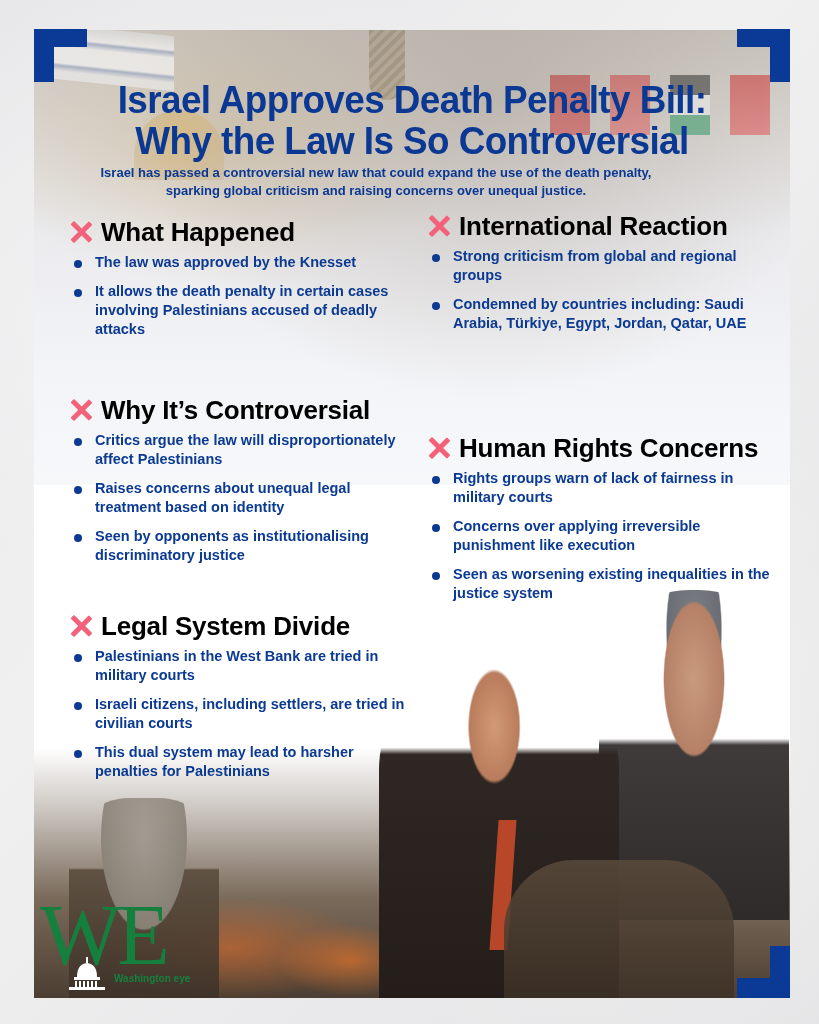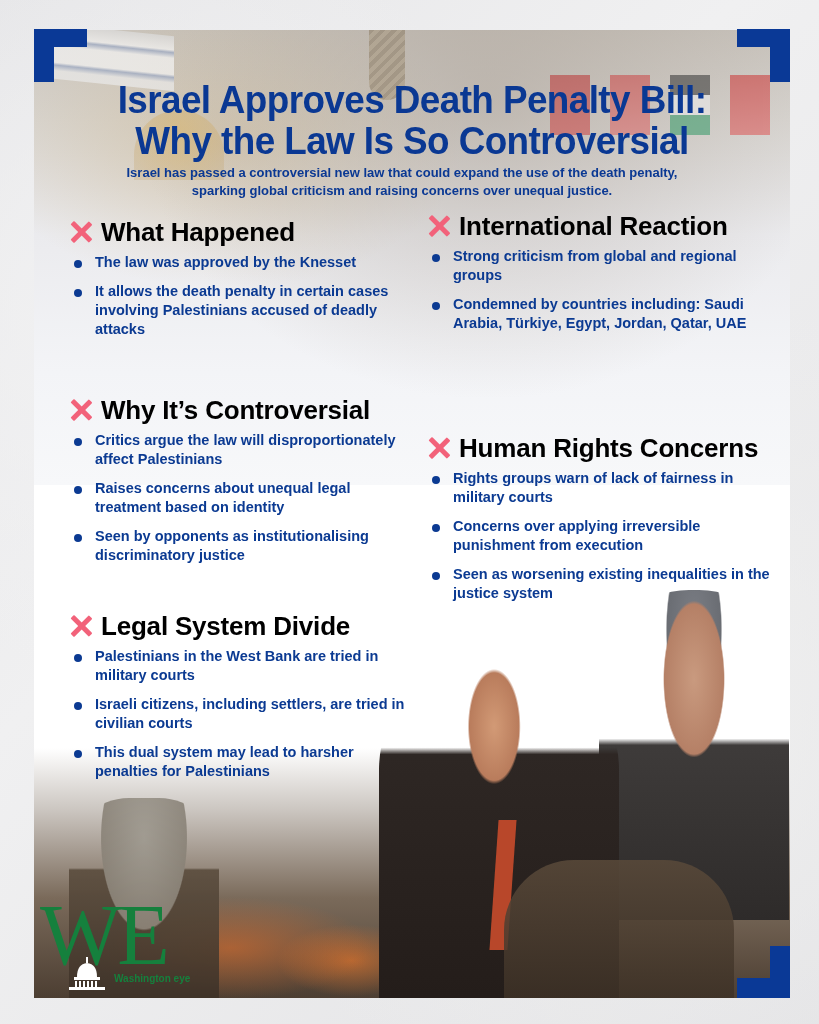--- a/index.html
+++ b/index.html
@@ -95,21 +95,21 @@
   .title {
     position: absolute; left: 34px; top: 80px; width: 756px;
     text-align: center; color: #0a3893;
     font-weight: bold; font-size: 38px; line-height: 41px; letter-spacing: -0.6px;
     transform: scaleX(0.97);
   }
   .title div { white-space: nowrap; }
   .subtitle {
     position: absolute; left: 34px; top: 164px; width: 684px;
     text-align: center; color: #0a3893;
-    font-weight: bold; font-size: 13px; line-height: 18px; margin-left: 26px;
+    font-weight: bold; font-size: 13px; line-height: 18px;
   }
   .col { position: absolute; width: 350px; color: #0b3a92; }
   .section { position: absolute; }
   .sec-head { display: flex; align-items: center; height: 28px; }
   .x-icon { width: 22px; height: 22px; position: relative; margin-right: 9px; flex: none; }
   .x-icon::before, .x-icon::after {
     content: ""; position: absolute; left: 9px; top: -2px; width: 4.5px; height: 26px;
     background: #f2627a; border-radius: 1px;
   }
   .x-icon::before { transform: rotate(45deg); }
@@ -250,21 +250,21 @@
       <span class="x-icon"></span>
       <span class="sec-title">Human Rights Concerns</span>
     </div>
     <ul class="bullets">
       <li class="bullet">
           <span class="dot"></span>
           <span class="btext">Rights groups warn of lack of fairness in military courts</span>
         </li>
       <li class="bullet">
           <span class="dot"></span>
-          <span class="btext">Concerns over applying irreversible punishment from execution</span>
+          <span class="btext">Concerns over applying irreversible punishment like execution</span>
         </li>
       <li class="bullet">
           <span class="dot"></span>
           <span class="btext">Seen as worsening existing inequalities in the justice system</span>
         </li>
     </ul>
   </div>
 </div>
 
 <div class="logo">

